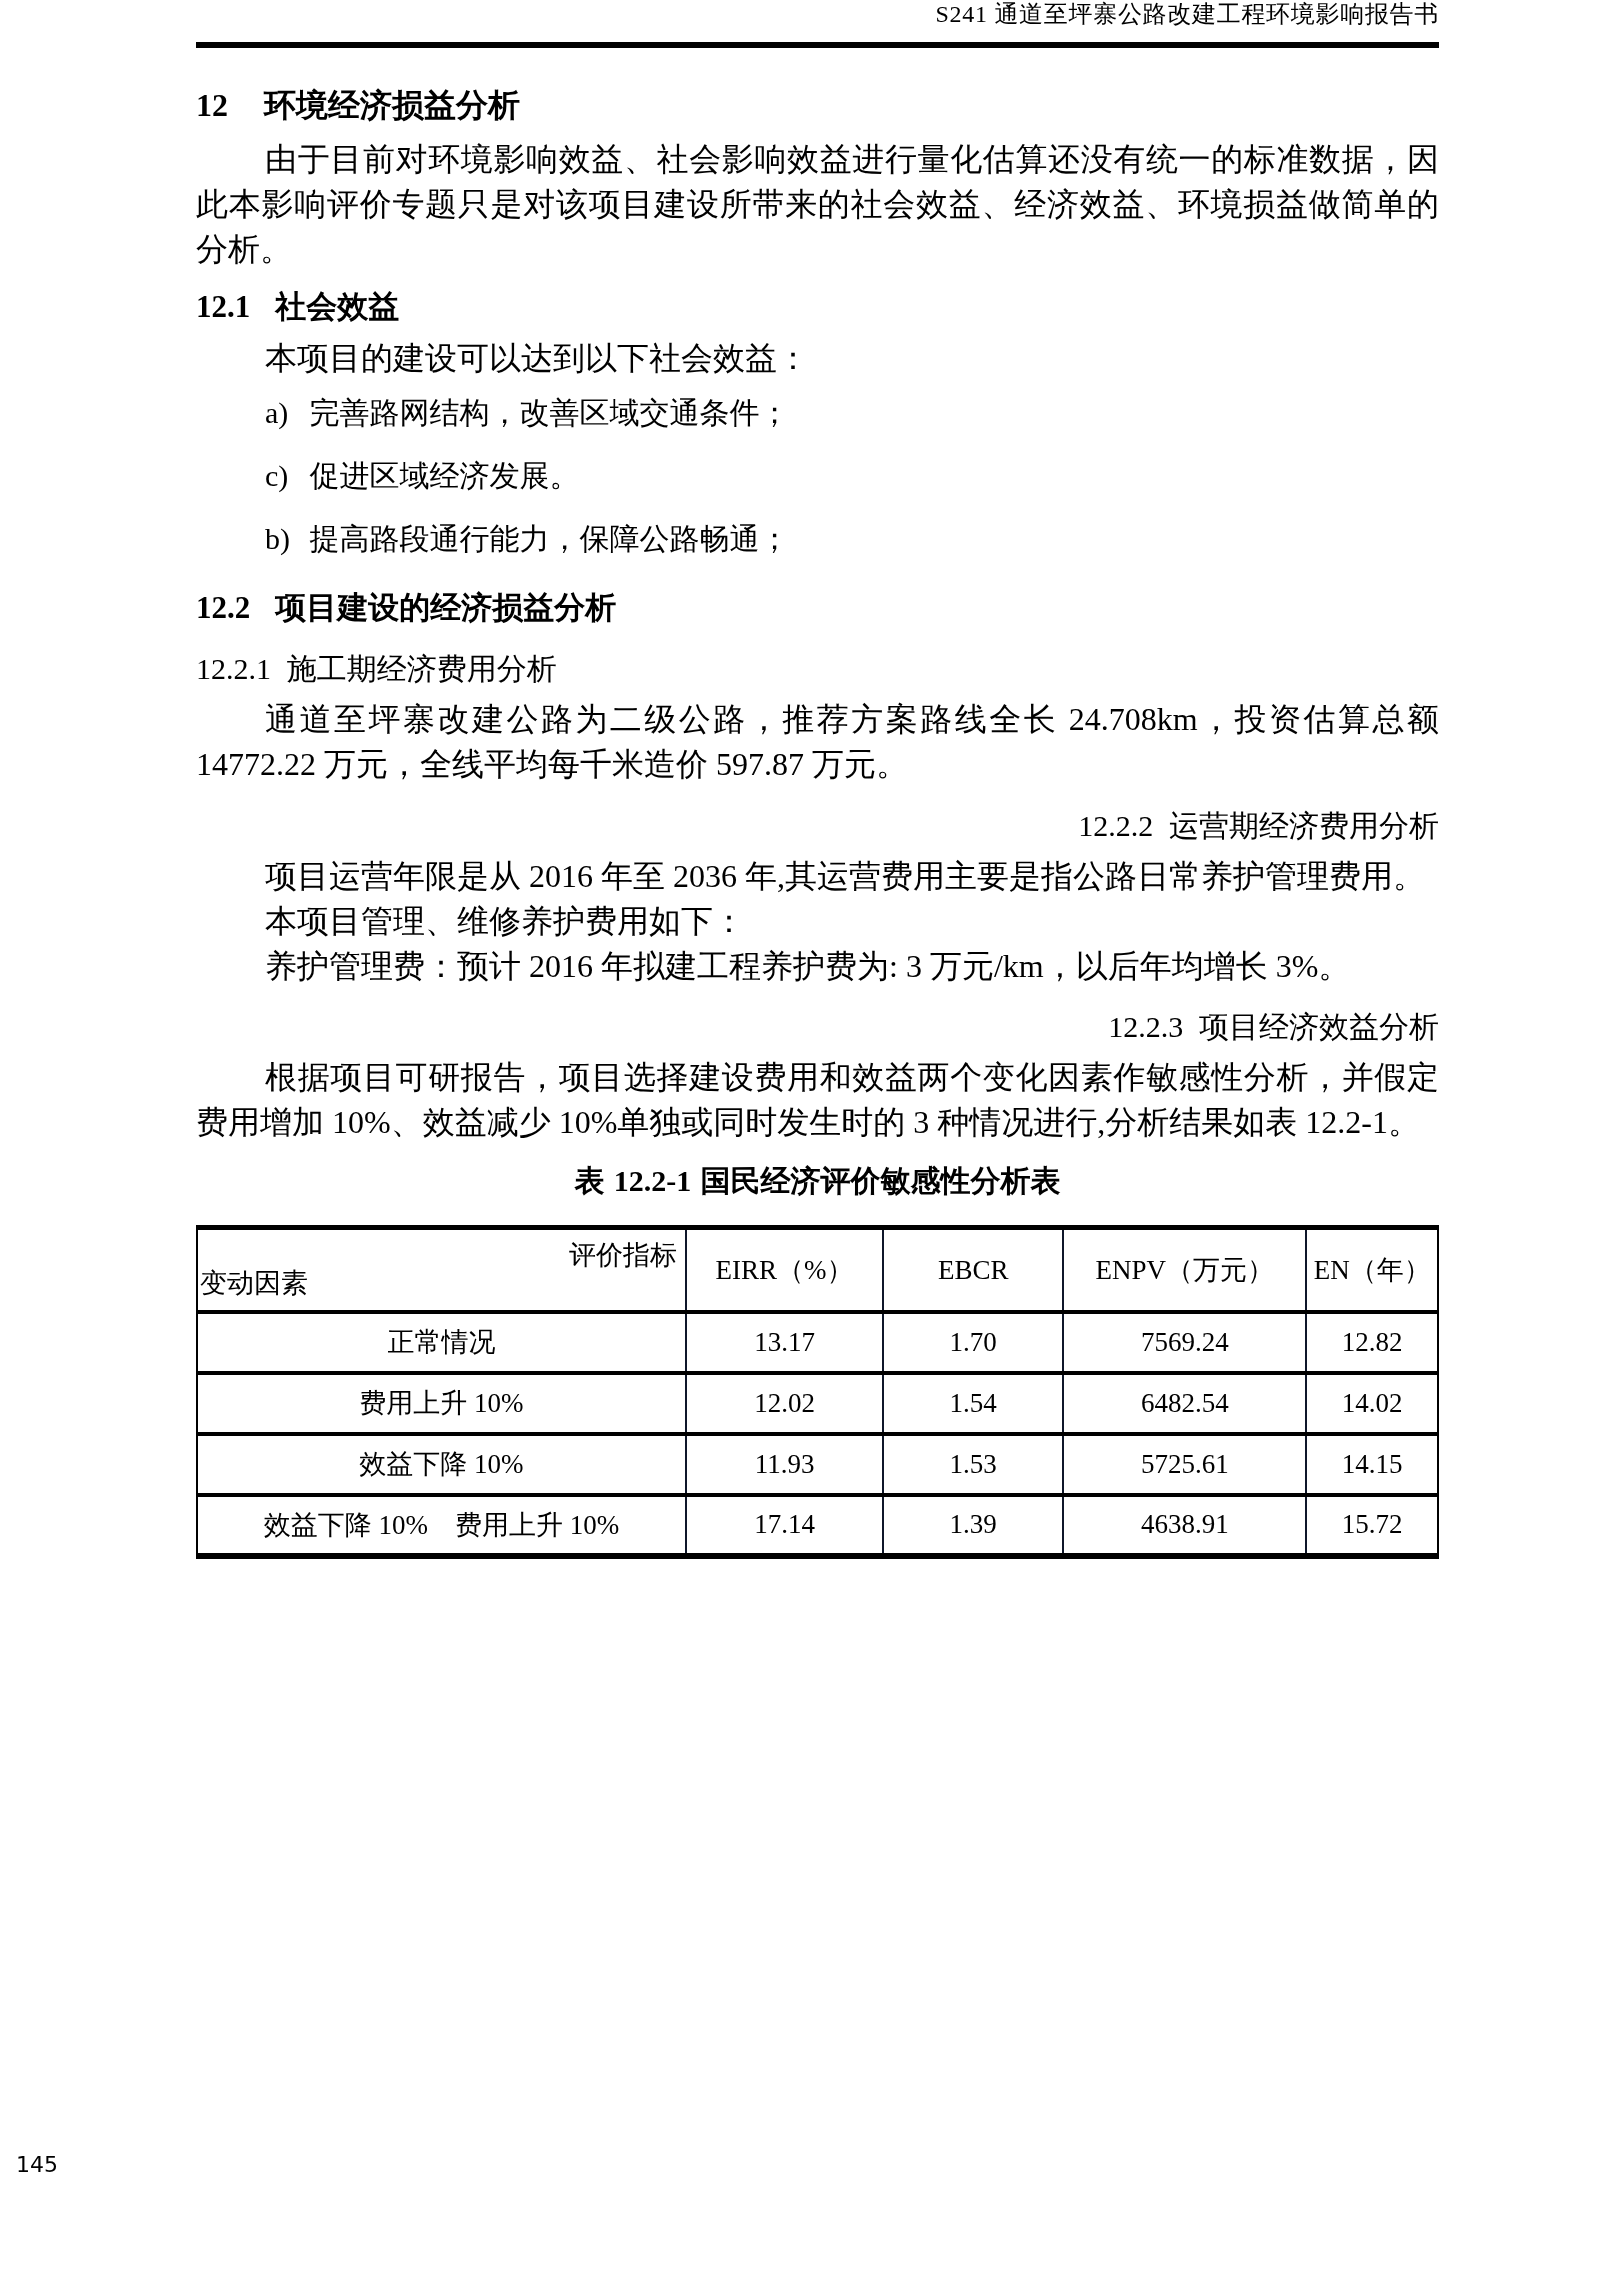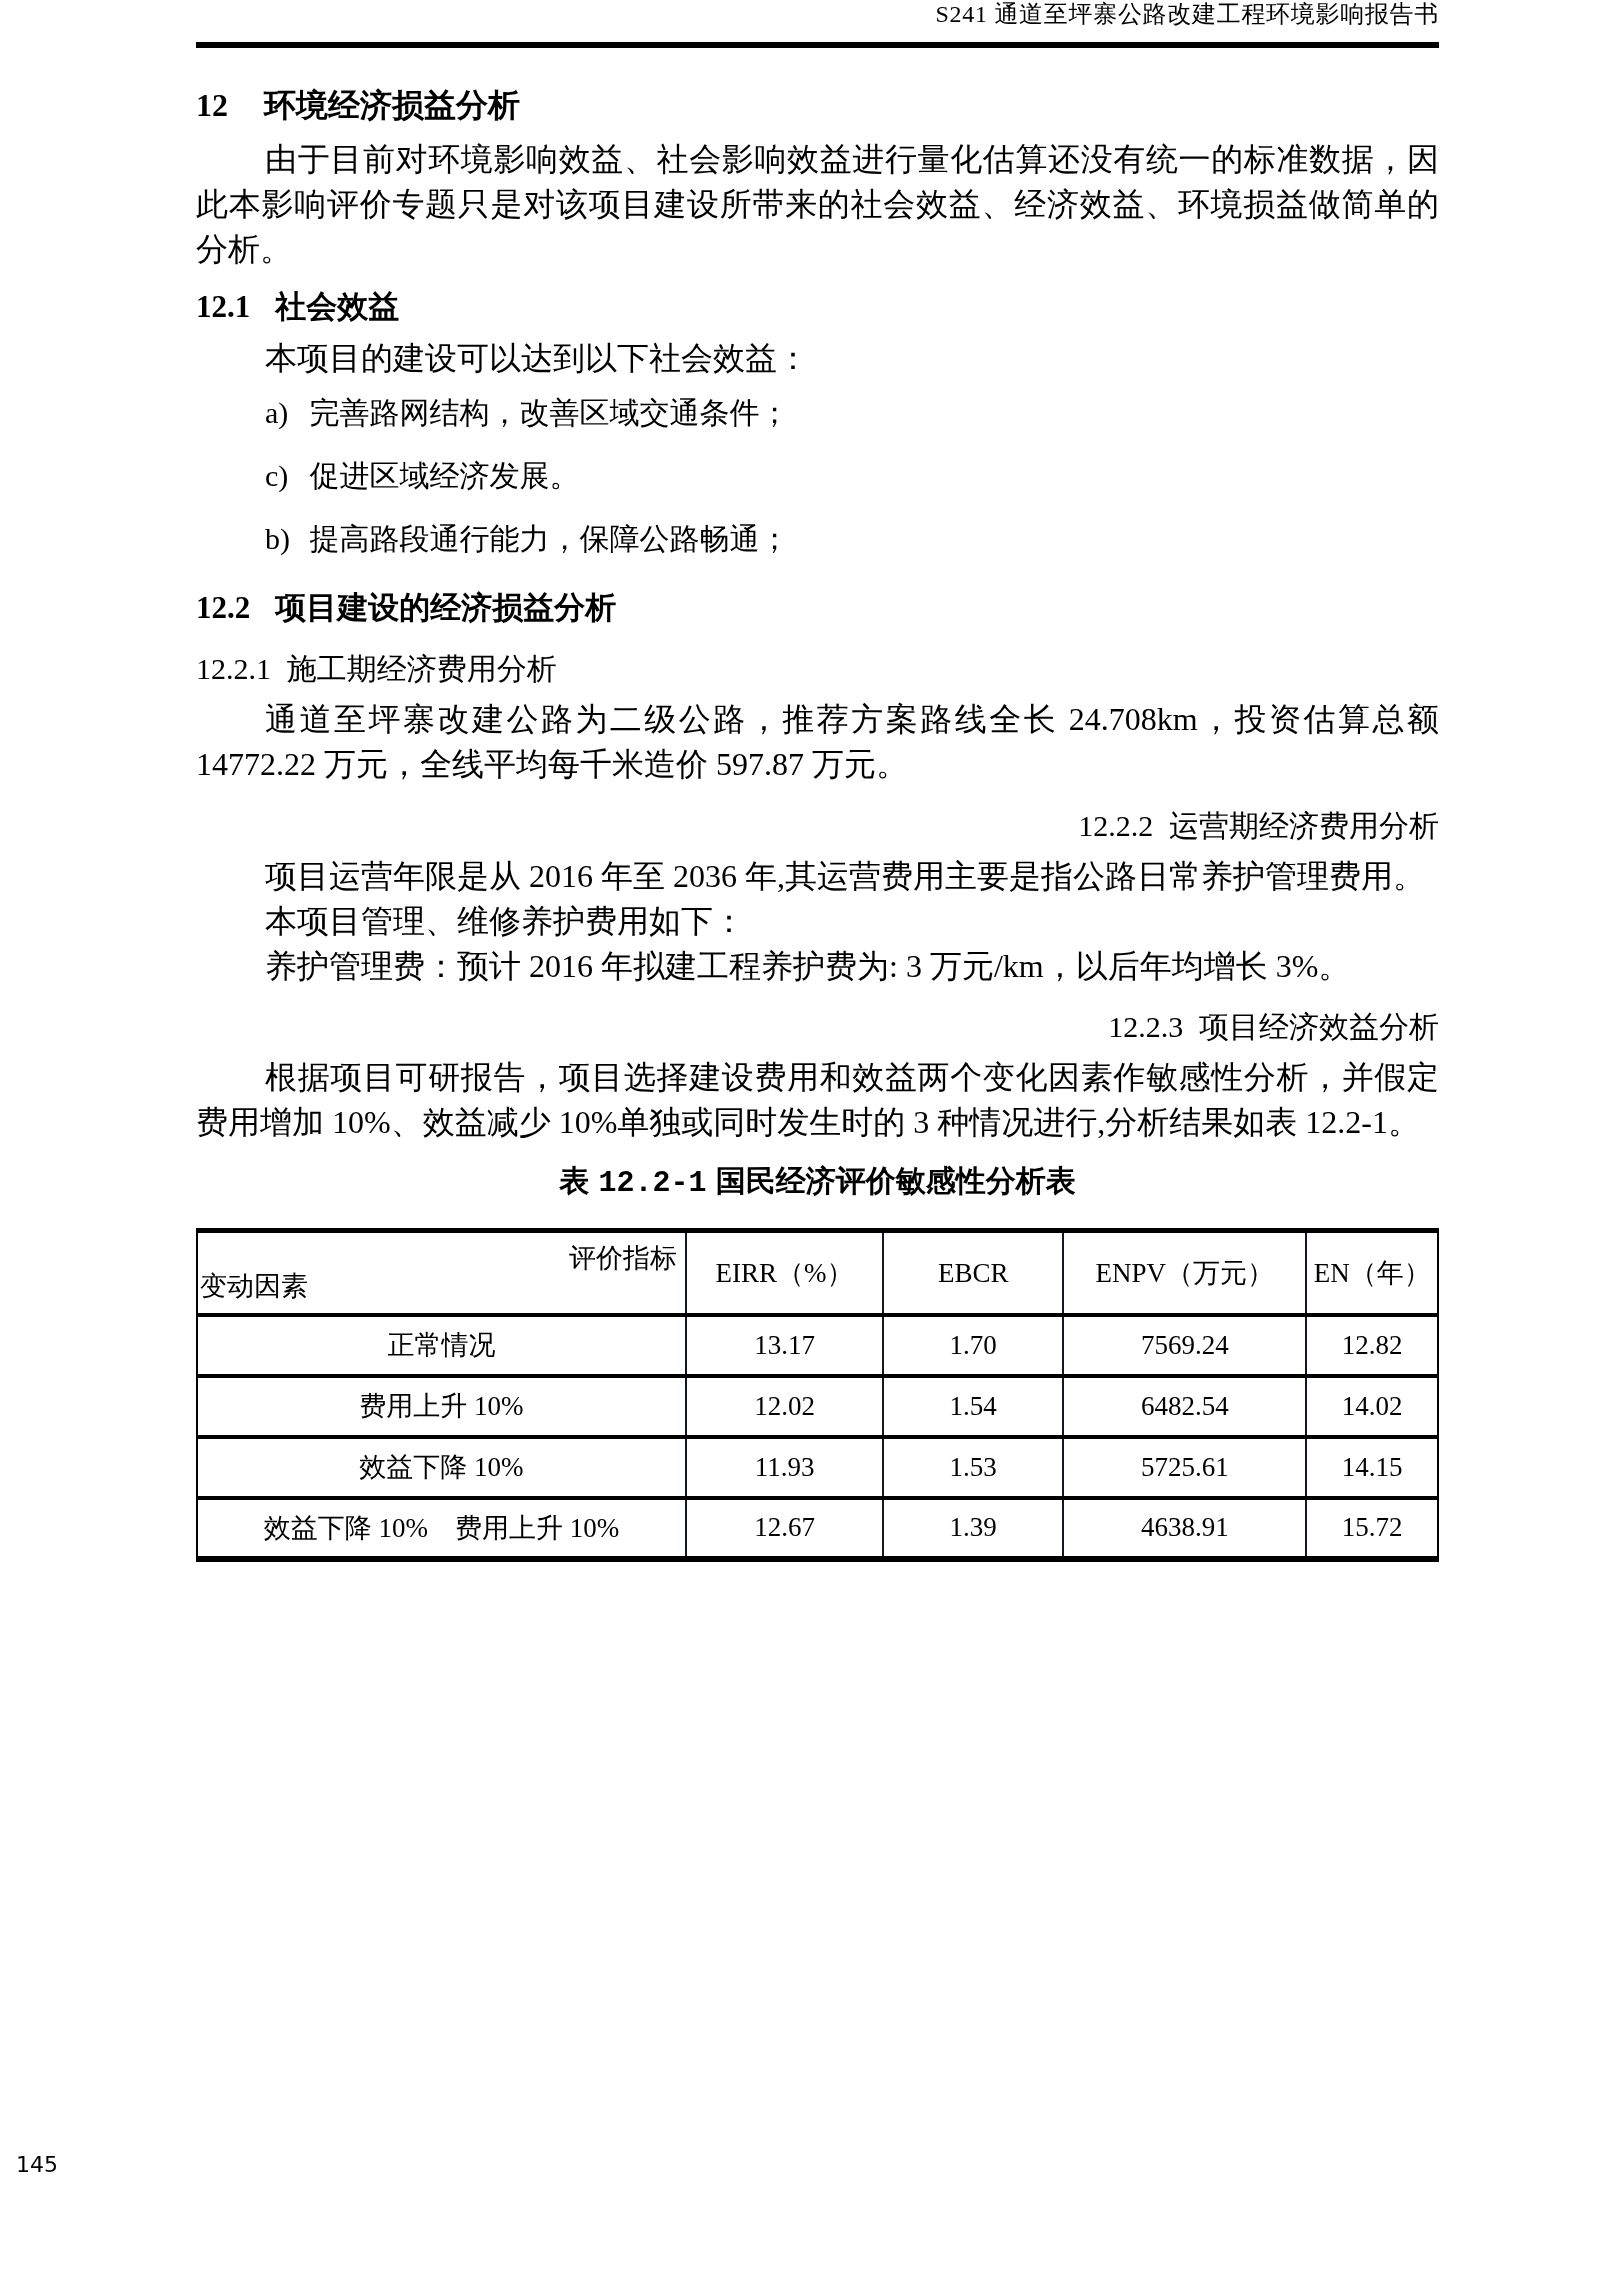--- a/index.html
+++ b/index.html
@@ -47,21 +47,21 @@
   .lst { font-size:30px; line-height:63px; padding-left:69px; }
   .lst .lbl { display:inline-block; min-width:25px; margin-right:19.6px; }
 
   
   .tcaption {
     margin-top:17px;
     text-align:center;
     font-size:30px; line-height:37px; font-weight:bold;
     font-family:"Liberation Sans","DejaVu Sans",sans-serif;
   }
-  .tcaption .cnum { font-family:Liberation Mono, monospace; margin:0 9.2px; }
+  .tcaption .cnum { font-family:Liberation Serif, serif; margin:0 9.2px; }
 
   
   table.sens {
     margin-top:26px;
     width:100%;
     border-collapse:collapse;
     table-layout:fixed;
     border-top:5.9px solid #000;
     border-bottom:6.5px solid #000;
     border-left:2px solid #000;
@@ -178,21 +178,21 @@
       </tr>
       <tr class="datarow">
         <td>效益下降 10%</td>
         <td>11.93</td>
         <td>1.53</td>
         <td>5725.61</td>
         <td>14.15</td>
       </tr>
       <tr class="datarow">
         <td>效益下降 10%　费用上升 10%</td>
-        <td>12.67</td>
+        <td>17.14</td>
         <td>1.39</td>
         <td>4638.91</td>
         <td>15.72</td>
       </tr>
     </tbody>
   </table>
 
 </div>
 
 <div class="pagefooter">145</div>

